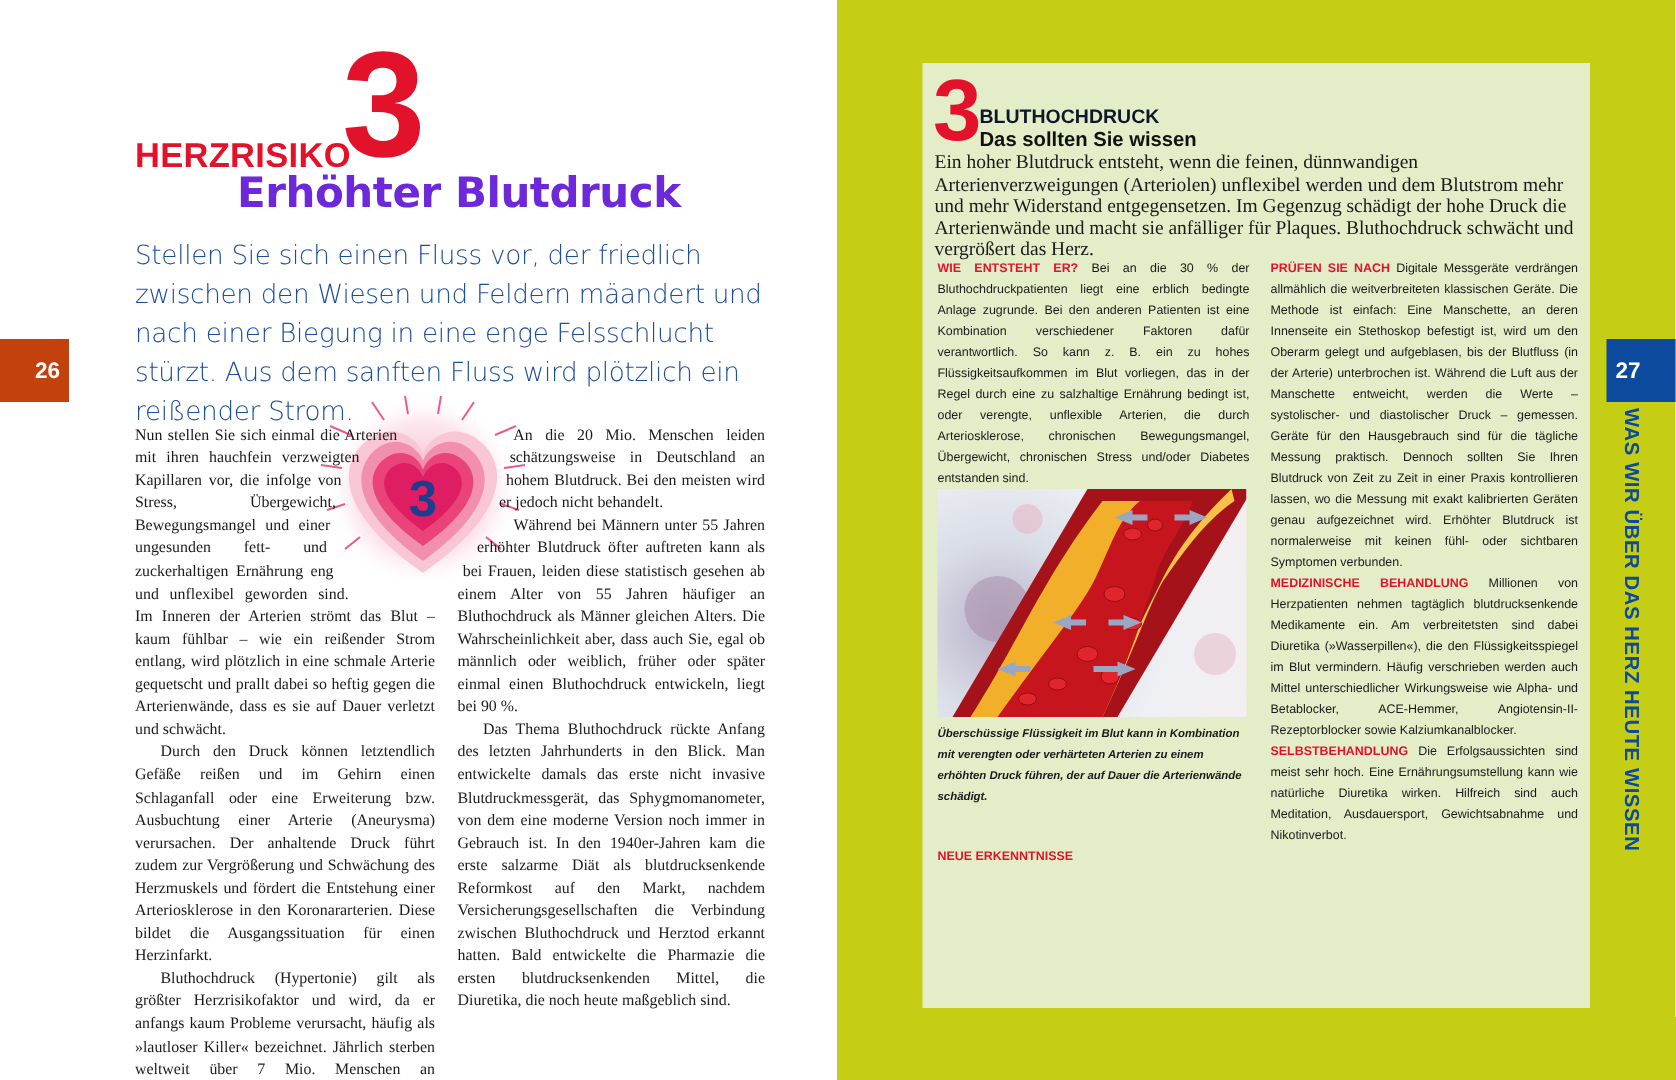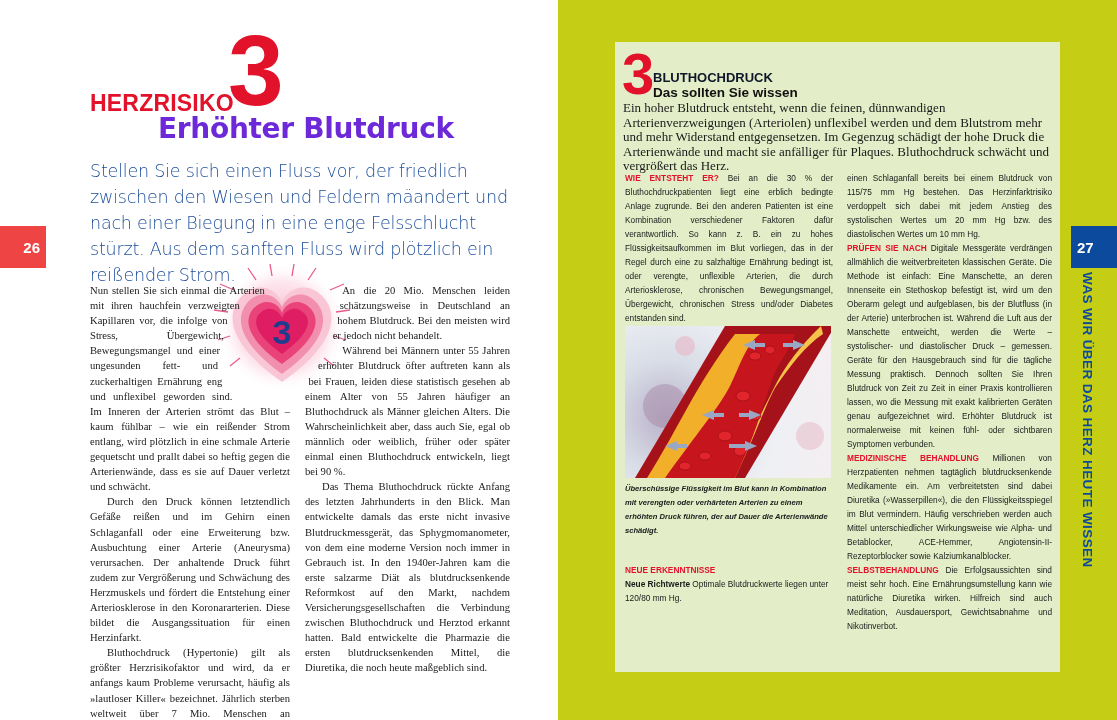--- a/index.html
+++ b/index.html
@@ -1,21 +1,21 @@
 <!DOCTYPE html>
 <html><head>
 <meta charset="utf-8">
 <style>
   * { box-sizing: border-box; margin: 0; padding: 0; }
   html, body { width: 1117px; height: 720px; overflow: hidden; background: #fff; }
   body { position: relative; font-family: "Liberation Serif", serif; color: #1a1a1a; }
 
   
   .page-left { position: absolute; left: 0; top: 0; width: 558px; height: 720px; background: #fff; }
-  .page-num-left { position: absolute; left: 0; top: 226px; width: 46px; height: 42px; background: #ef4444; color: #fff;
+  .page-num-left { position: absolute; left: 0; top: 226px; width: 46px; height: 42px; background: #c2410c; color: #fff;
     font-family: "Liberation Sans", sans-serif; font-weight: bold; font-size: 15px; display: flex; align-items: center; justify-content: flex-end; padding-right: 6px; }
 
   .title-block { position: absolute; left: 90px; top: 34px; width: 380px; height: 115px; }
   .kicker { position: absolute; left: 0; top: 56px; color: #e3122b; font-family: "Liberation Sans", sans-serif; font-weight: bold; font-size: 23px; letter-spacing: 0.2px; }
   .big-num { position: absolute; left: 138px; top: -14px; color: #e3122b; font-family: "Liberation Sans", sans-serif; font-weight: bold; font-size: 100px; line-height: 1; }
   .headline { position: absolute; left: 68px; top: 78px; color: #6d28d9; font-family: "DejaVu Sans", sans-serif; font-weight: bold; font-size: 28px; letter-spacing: -0.3px; white-space: nowrap; }
 
   .lead { position: absolute; left: 90px; top: 158px; width: 420px; color: #1d4e9a; font-family: "DejaVu Sans", sans-serif; font-size: 17.5px; line-height: 26px; font-weight: 300; letter-spacing: -0.2px; }
 
   .body-col { position: absolute; font-size: 10.6px; line-height: 15.1px; text-align: justify; color: #1a1a1a; }
@@ -158,25 +158,23 @@
           <path d="M40 120 l12 -5 v3 h10 v4 h-10 v3 Z"></path>
           <path d="M132 120 l-12 -5 v3 h-16 v4 h16 v3 Z"></path>
         </g>
       </svg>
     </div>
 
     <p class="caption">Überschüssige Flüssigkeit im Blut kann in Kombination mit verengten oder verhärteten Arterien zu einem erhöhten Druck führen, der auf Dauer die Arterienwände schädigt.</p>
 
     <div class="neue">
       <div class="hd">Neue Erkenntnisse</div>
-      <p><span class="bd">Neue Richtwerte</span> <span>Optimale Blutdruckwerte liegen unter 120/80 mm Hg.</span></p>
     </div>
 
     <div class="box-col box-col2">
-      <p>einen Schlaganfall bereits bei einem Blutdruck von 115/75 mm Hg bestehen. Das Herzinfarktrisiko verdoppelt sich dabei mit jedem Anstieg des systolischen Wertes um 20 mm Hg bzw. des diastolischen Wertes um 10 mm Hg.</p>
       <p>
         <span class="hd">Prüfen Sie nach</span>
         <span>Digitale Messgeräte verdrängen allmählich die weitverbreiteten klassischen Geräte. Die Methode ist einfach: Eine Manschette, an deren Innenseite ein Stethoskop befestigt ist, wird um den Oberarm gelegt und aufgeblasen, bis der Blutfluss (in der Arterie) unterbrochen ist. Während die Luft aus der Manschette entweicht, werden die Werte – systolischer- und diastolischer Druck – gemessen. Geräte für den Hausgebrauch sind für die tägliche Messung praktisch. Dennoch sollten Sie Ihren Blutdruck von Zeit zu Zeit in einer Praxis kontrollieren lassen, wo die Messung mit exakt kalibrierten Geräten genau aufgezeichnet wird. Erhöhter Blutdruck ist normalerweise mit keinen fühl- oder sichtbaren Symptomen verbunden.</span>
       </p>
       <p>
         <span class="hd">Medizinische Behandlung</span>
         <span>Millionen von Herzpatienten nehmen tagtäglich blutdrucksenkende Medikamente ein. Am verbreitetsten sind dabei Diuretika (»Wasserpillen«), die den Flüssigkeitsspiegel im Blut vermindern. Häufig verschrieben werden auch Mittel unterschiedlicher Wirkungsweise wie Alpha- und Betablocker, ACE-Hemmer, Angiotensin-II-Rezeptorblocker sowie Kalziumkanalblocker.</span>
       </p>
       <p>
         <span class="hd">Selbstbehandlung</span>

